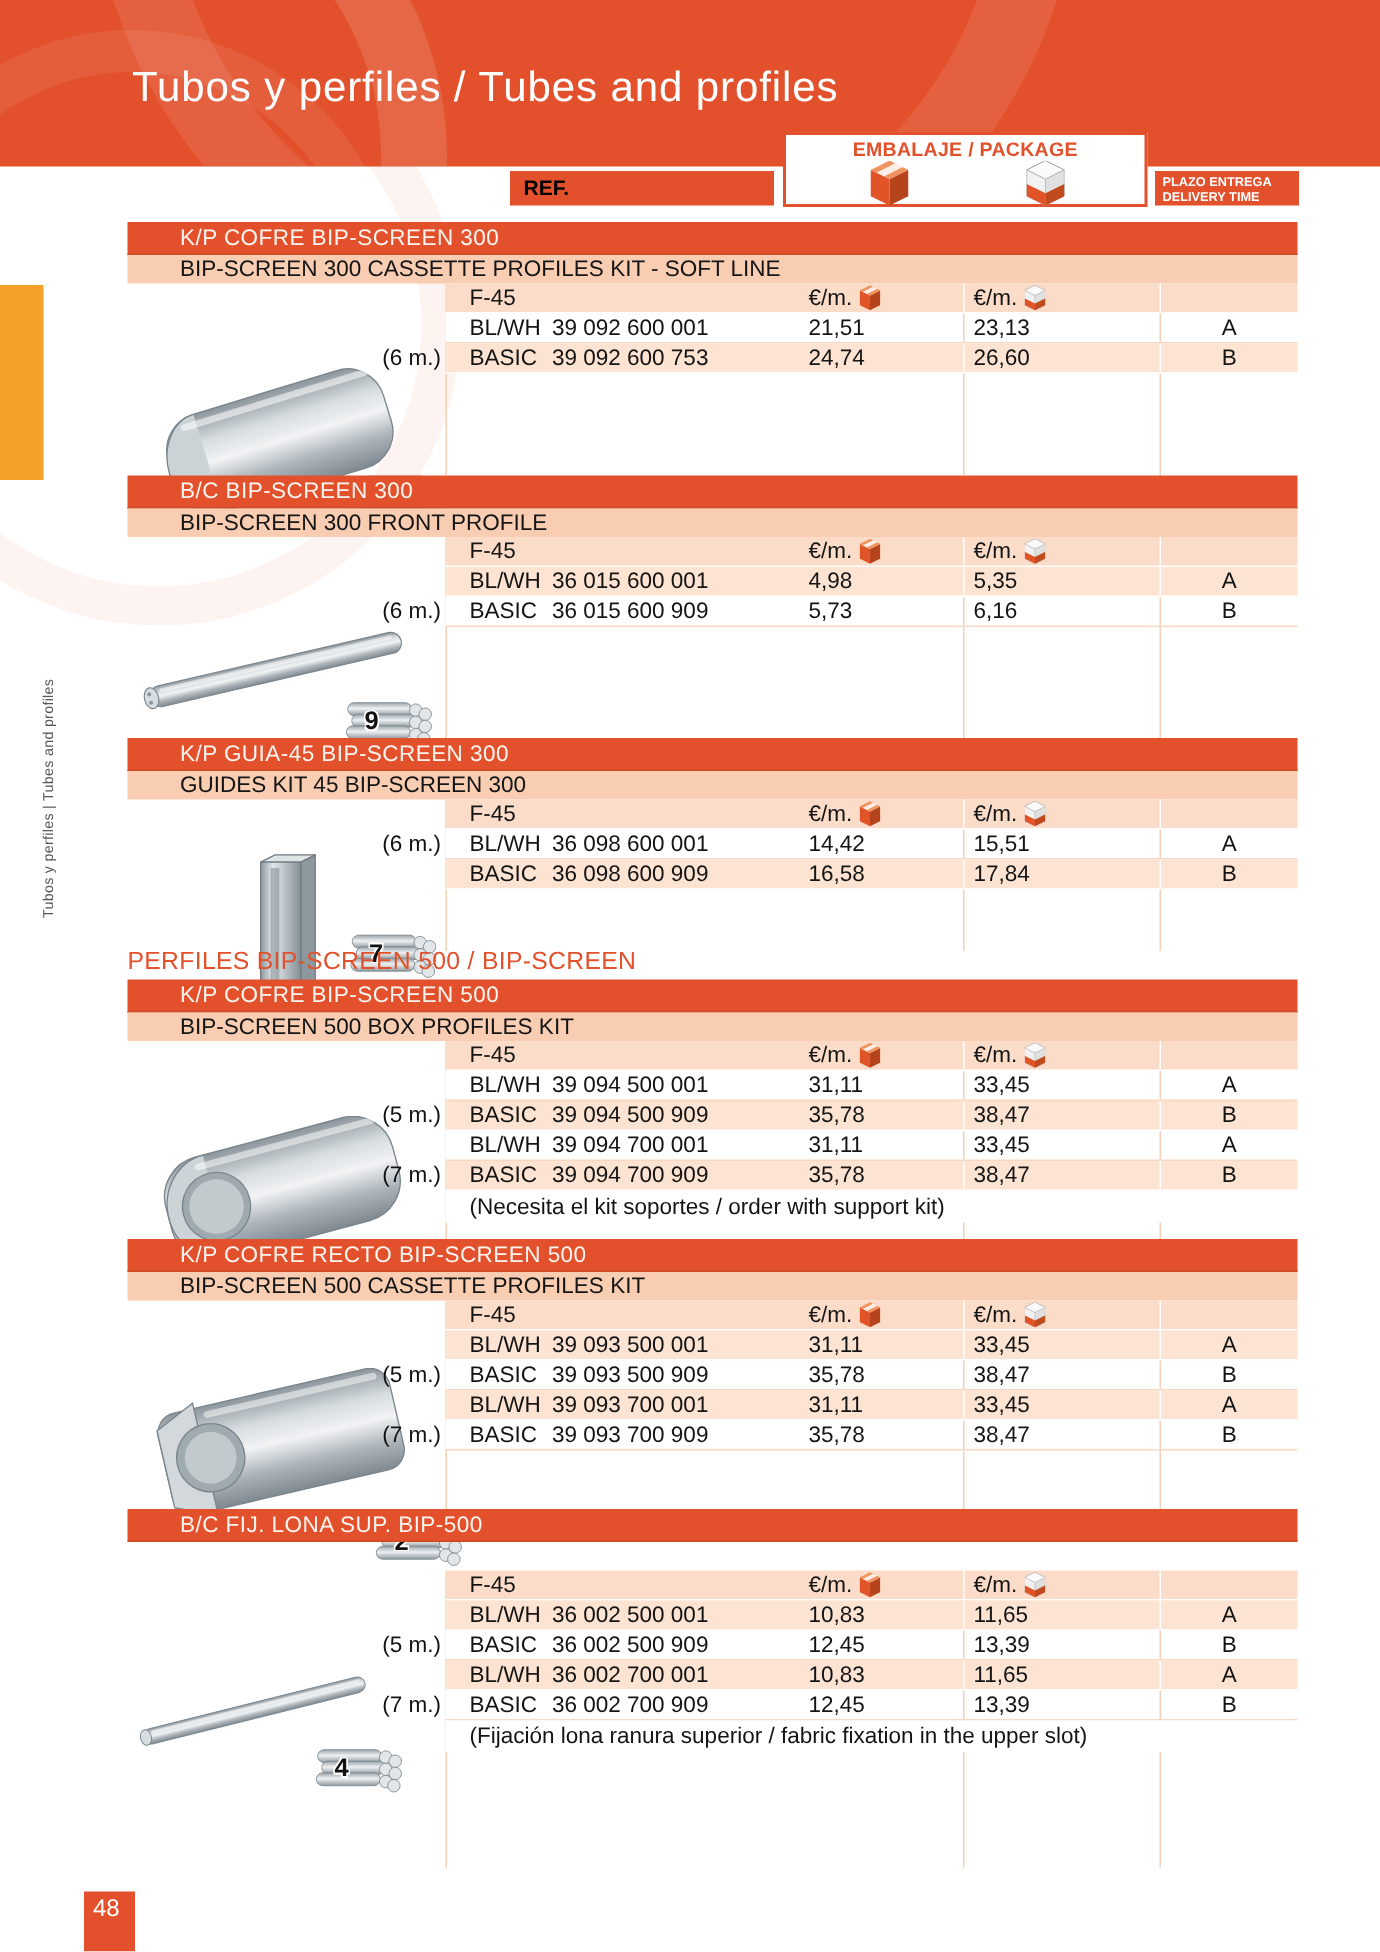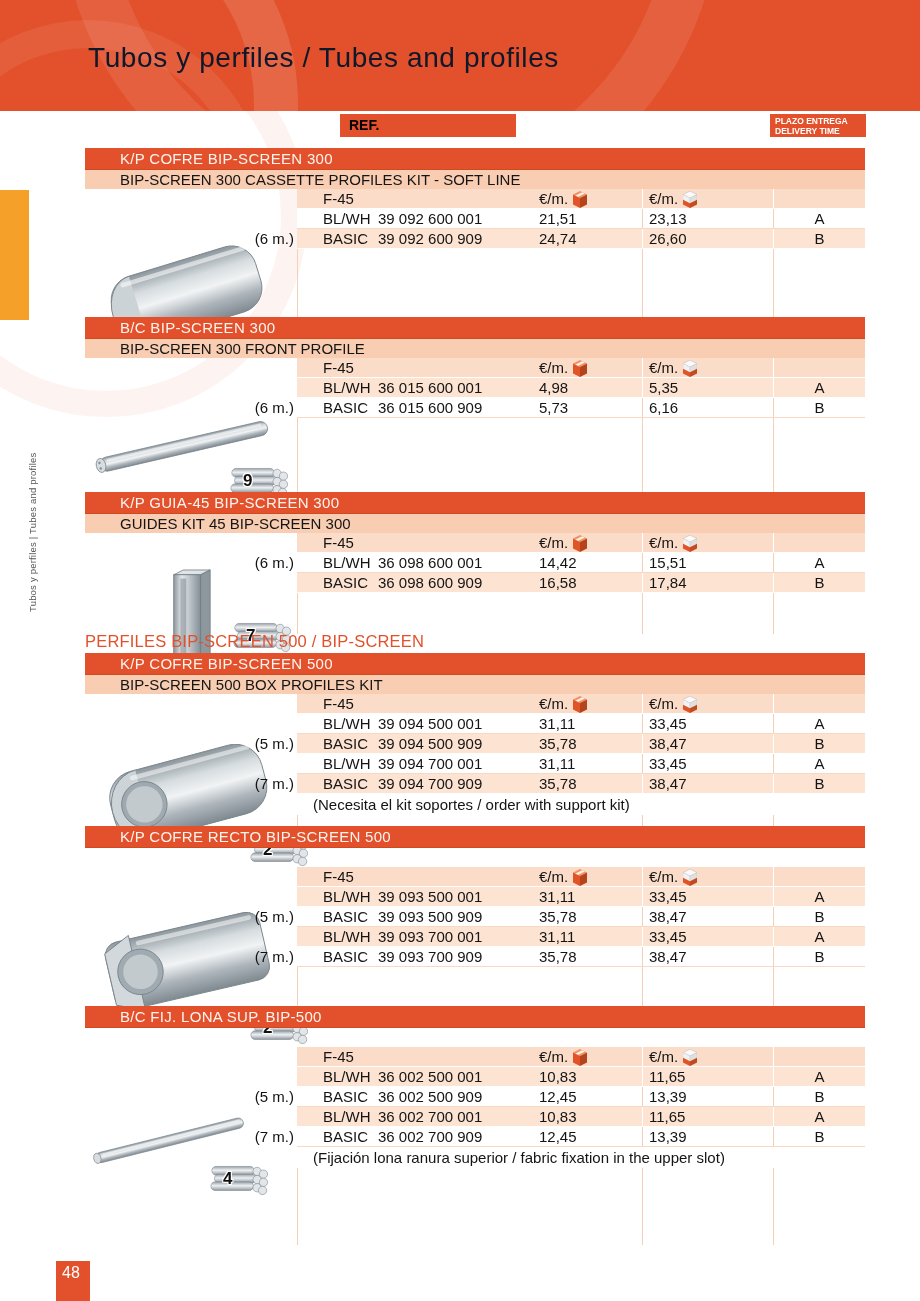--- a/index.html
+++ b/index.html
@@ -6,21 +6,21 @@
   .page{position:relative;width:920px;height:1301px;background:#fff;overflow:hidden;
         font-family:"Liberation Sans",sans-serif;color:#141414;}
   :root{--orange:#E2512B;--peach:#F8CDB2;--hdrow:#FBDCC8;--altrow:#FCE3D2;--rule:#F5CFB6;}
 
   
   .banner{position:absolute;left:0;top:0;width:920px;height:111px;background:var(--orange);overflow:hidden;}
   .sw{position:absolute;border-radius:50%;border-style:solid;}
   .sw1{width:380px;height:380px;border-width:44px;border-color:rgba(255,255,255,.13);left:-170px;top:-130px;}
   .sw2{width:560px;height:560px;border-width:50px;border-color:rgba(255,255,255,.09);left:60px;top:-430px;}
   .sw3{width:300px;height:300px;border-width:28px;border-color:rgba(255,255,255,.08);left:-90px;top:20px;}
-  .banner-title{position:absolute;left:88px;top:42px;font-size:28px;font-weight:400;color:#0f172a;letter-spacing:.6px;white-space:nowrap;}
+  .banner-title{position:absolute;left:88px;top:42px;font-size:28px;font-weight:400;color:#ffffff;letter-spacing:.6px;white-space:nowrap;}
   .sw-low{position:absolute;left:-95px;top:15px;width:350px;height:350px;border:26px solid rgba(233,104,63,.08);border-radius:50%;}
 
   
   .ref-box{position:absolute;left:340px;top:114px;width:176px;height:23px;background:var(--orange);
            color:#000000;font-weight:bold;font-size:14px;line-height:23px;padding-left:9px;box-sizing:border-box;z-index:3;}
   .pkg-box{position:absolute;left:522px;top:88px;width:243px;height:50px;background:#fff;
            border:2px solid var(--orange);box-sizing:border-box;z-index:3;}
   .pkg-title{color:var(--orange);font-weight:bold;font-size:13px;text-align:center;margin-top:2px;letter-spacing:.2px;}
   .pkg-ic{position:absolute;top:17px;}
   .pkg-ic.a{left:56px;} .pkg-ic.b{left:160px;}
@@ -41,21 +41,21 @@
   .sec-sub{height:19px;background:var(--peach);font-size:15px;line-height:19px;padding-left:35px;color:#151515;}
   .imgarea{position:absolute;left:0;top:41px;width:212px;bottom:0;}
   .pimg{position:absolute;}
   .tbl{position:absolute;left:212px;top:41px;width:568px;}
   .vline{position:absolute;width:1px;top:0;bottom:0;background:var(--rule);}
   .trow{position:relative;display:flex;height:20px;line-height:20px;font-size:15px;
         border-bottom:1px solid #F8D8C2;background:#fff;box-sizing:border-box;}
   .trow.alt{background:var(--altrow);border-bottom-color:#fff;}
   .trow.thead{background:var(--hdrow);border-bottom-color:#fff;}
   .c{box-sizing:border-box;overflow:hidden;white-space:nowrap;}
-  .c.ref{width:239px;padding-left:26px;display:flex;}
+  .c.ref{width:239px;padding-left:16px;display:flex;}
   .var{display:inline-block;width:55px;}
   .c.p1{width:106px;padding-left:3px;}
   .c.p2{width:131px;padding-left:6px;border-left:1px solid var(--rule);}
   .c.dt{width:92px;text-align:center;border-left:1px solid var(--rule);}
   .trow.alt .p2,.trow.alt .dt,.trow.thead .p2,.trow.thead .dt{border-left-color:#fff;}
   .hd svg{vertical-align:-4px;margin-left:5px;}
   .len{position:absolute;right:calc(100% + 3px);width:86px;text-align:right;color:#111;}
   .noterow{position:relative;z-index:1;background:#fff;height:21px;line-height:21px;font-size:15px;
            padding-left:16px;white-space:nowrap;}
   .interlude{position:absolute;left:85px;top:632px;font-size:16.5px;color:var(--orange);letter-spacing:.2px;z-index:2;}
@@ -123,20 +123,29 @@
   <div class="sw-low"></div>
 
   <div class="banner">
     <div class="sw sw1"></div>
     <div class="sw sw2"></div>
     <div class="sw sw3"></div>
     <div class="banner-title">Tubos y perfiles / Tubes and profiles</div>
   </div>
 
   <div class="ref-box">REF.</div>
+  <div class="pkg-box">
+    <div class="pkg-title">EMBALAJE / PACKAGE</div>
+    <svg class="pkg-ic a" width="26" height="30">
+        <use href="#boxFull"></use>
+      </svg>
+    <svg class="pkg-ic b" width="26" height="30">
+        <use href="#boxFrac"></use>
+      </svg>
+  </div>
   <div class="plazo-box">
     <div>PLAZO ENTREGA</div>
     <div>DELIVERY TIME</div>
   </div>
 
   <div class="tab"></div>
   <div class="side">Tubos y perfiles | Tubes and profiles</div>
   <div class="pageno">48</div>
 
   <section class="sec" style="top:148px;height:129px">
@@ -179,21 +188,21 @@
             <span>39 092 600 001</span>
           </div>
         <div class="c p1">21,51</div>
         <div class="c p2">23,13</div>
         <div class="c dt">A</div>
       </div>
       <div class="trow alt">
         <span class="len">(6 m.)</span>
         <div class="c ref">
             <span class="var">BASIC</span>
-            <span>39 092 600 909</span>
+            <span>39 092 600 753</span>
           </div>
         <div class="c p1">24,74</div>
         <div class="c p2">26,60</div>
         <div class="c dt">B</div>
       </div>
     </div>
   </section>
 
   <section class="sec" style="top:317px;height:175px">
     <div class="sec-title">B/C BIP-SCREEN 300</div>
@@ -384,20 +393,21 @@
         <div class="c p1">35,78</div>
         <div class="c p2">38,47</div>
         <div class="c dt">B</div>
       </div>
       <div class="noterow">(Necesita el kit soportes / order with support kit)</div>
     </div>
   </section>
 
   <section class="sec" style="top:826px;height:180px">
     <div class="sec-title">K/P COFRE RECTO BIP-SCREEN 500</div>
+    <div class="sec-sub">BIP-SCREEN 500 CASSETTE PROFILES KIT</div>
     <div class="imgarea">
       <svg class="pimg" style="left:0;top:45px" width="196" height="100" viewBox="0 0 212 110">
         <g transform="rotate(-13 106 55)" stroke="#7b858c" stroke-width="1">
           <rect x="24" y="17" width="174" height="76" rx="15" fill="url(#gMet)"></rect>
           <polygon points="24,27 54,13 54,97 24,85" fill="#d2d8dc"></polygon>
           <circle cx="58" cy="55" r="25" fill="#a0aab1"></circle>
           <circle cx="58" cy="55" r="19" fill="#c3cace" stroke="none"></circle>
           <path d="M30,88 q-6,12 6,16 l8,-7" fill="#b9c1c6"></path>
           <rect x="60" y="21" width="130" height="5" rx="2.5" fill="#fff" opacity=".5" stroke="none"></rect>
         </g>

